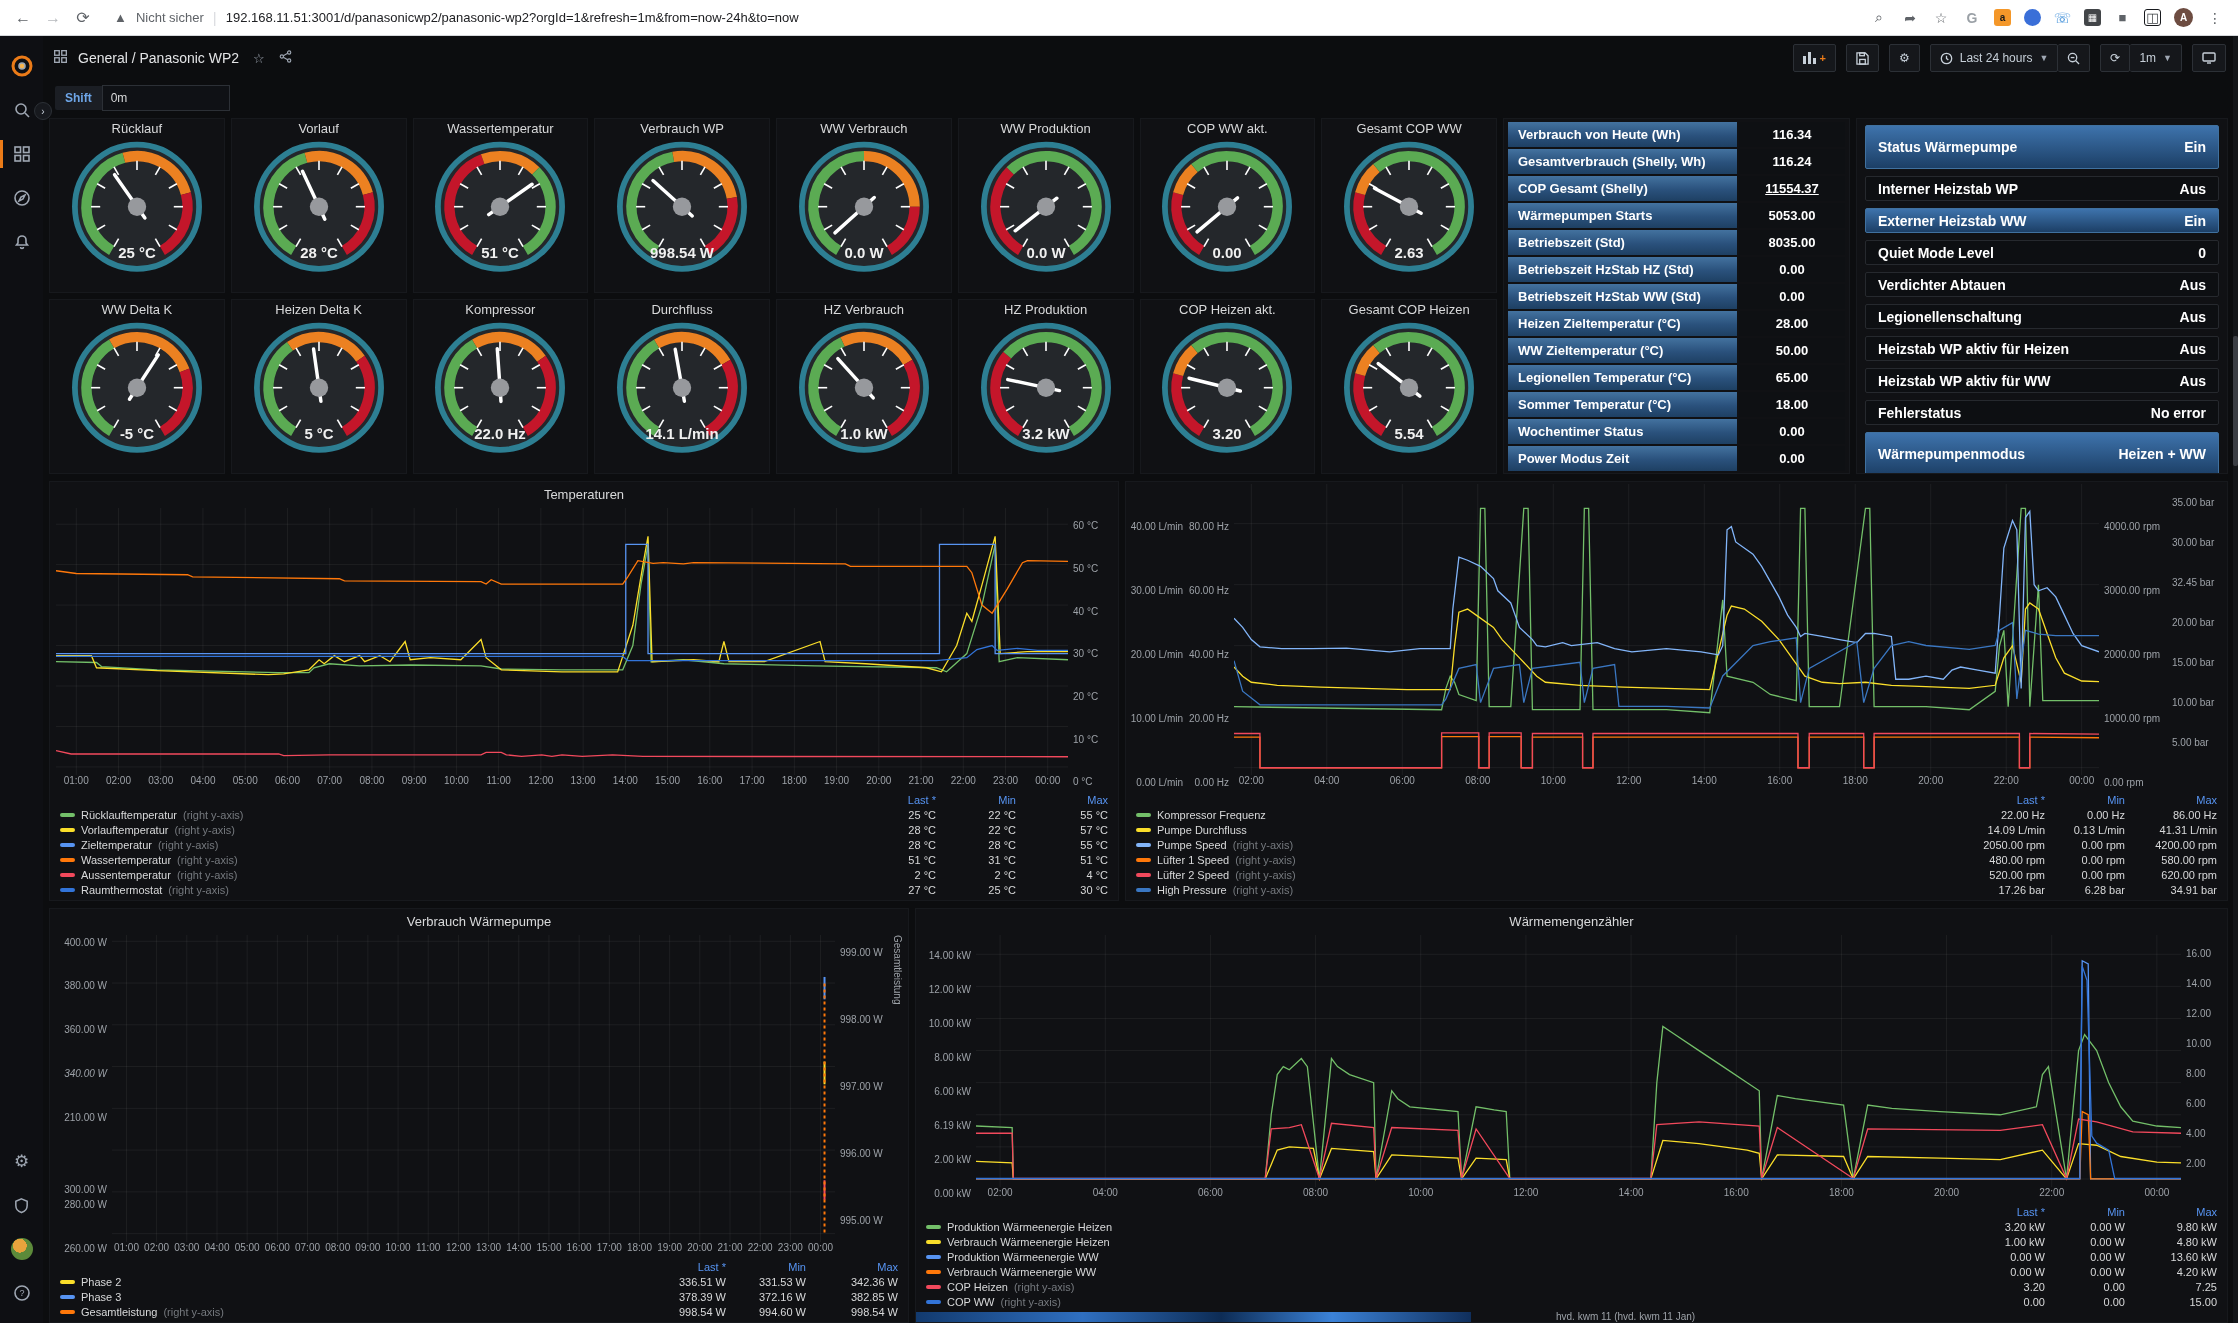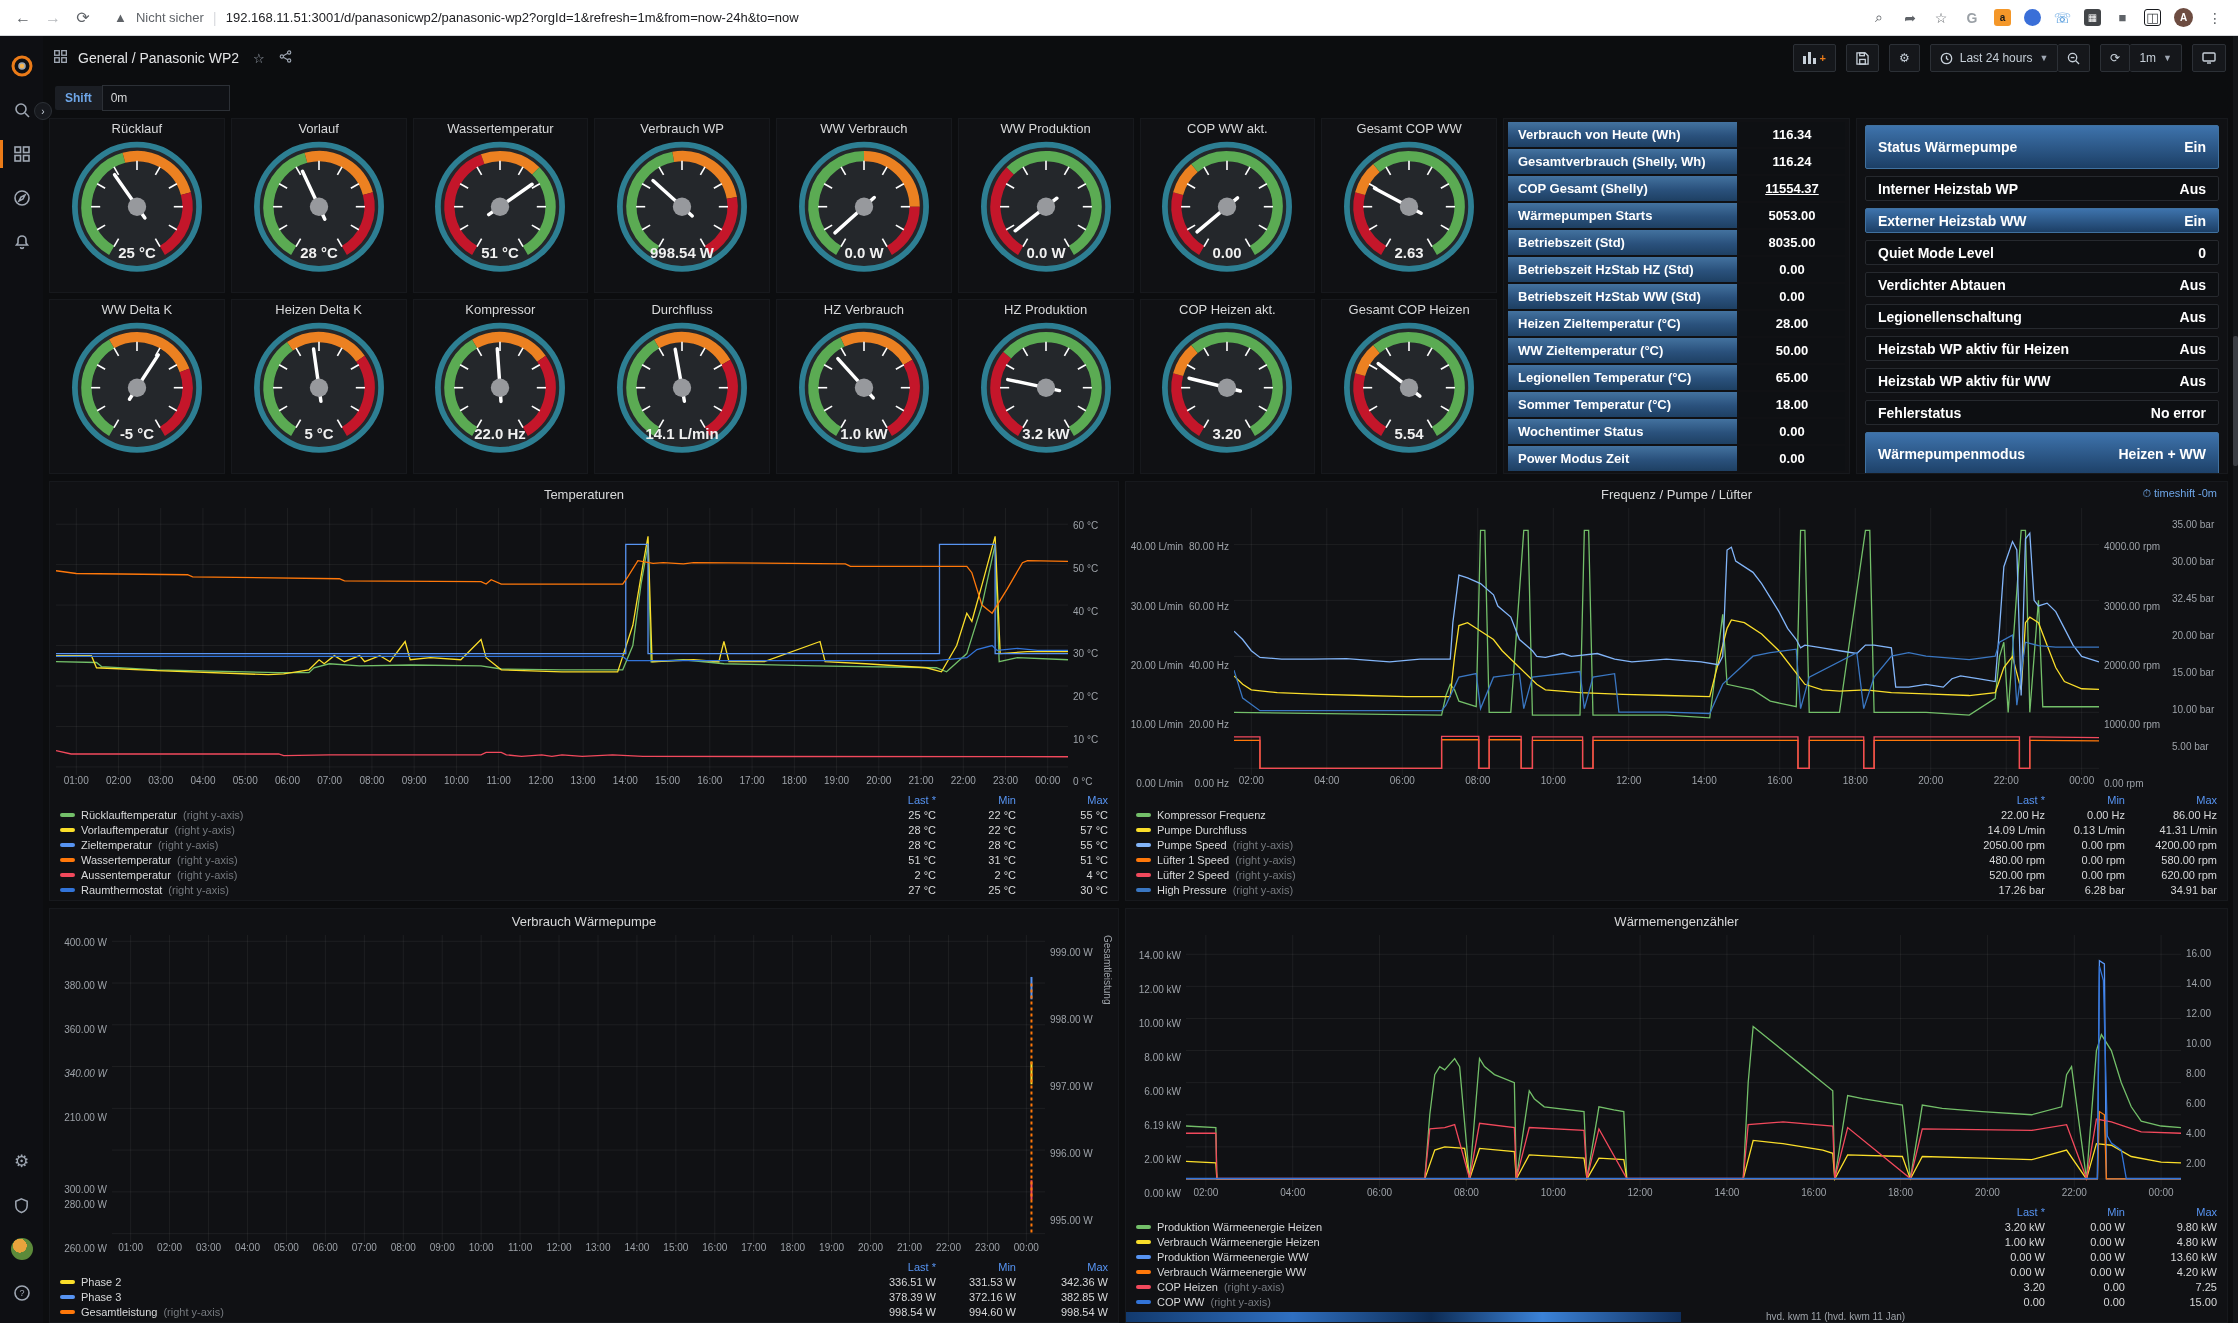--- a/index.html
+++ b/index.html
@@ -879,24 +879,20 @@
                     </span>
                     <span class="lg-val">27 °C</span>
                     <span class="lg-val">25 °C</span>
                     <span class="lg-val">30 °C</span>
                   </div>
                 </div>
               </div>
             </div>
           <div class="panel" style="flex:1;">
               <div class="chart-inner">
-                <div class="c-title-row">
-                  <div class="c-title">Frequenz / Pumpe / Lüfter</div>
-                  <div class="c-timeshift">⏱ timeshift -0m</div>
-                </div>
                 <div class="c-plot">
                   <div class="axis-col al-r" style="width: 56px;">
                     <span class="tick" style="top: 13.6268%;">40.00 L/min</span>
                     <span class="tick" style="top: 34.5912%;">30.00 L/min</span>
                     <span class="tick" style="top: 55.5556%;">20.00 L/min</span>
                     <span class="tick" style="top: 76.5199%;">10.00 L/min</span>
                     <span class="tick" style="top: 97.4843%;">0.00 L/min</span>
                   </div>
                   <div class="axis-col al-r" style="width: 46px;">
                     <span class="tick" style="top: 13.6268%;">80.00 Hz</span>
@@ -1028,21 +1024,21 @@
                     </span>
                     <span class="lg-val">17.26 bar</span>
                     <span class="lg-val">6.28 bar</span>
                     <span class="lg-val">34.91 bar</span>
                   </div>
                 </div>
               </div>
             </div>
         </div>
         <div class="rowC">
-          <div class="panel" style="width:1070px;flex:none;overflow:hidden;">
+          <div class="panel" style="width:860px;flex:none;overflow:hidden;">
               <div class="chart-inner">
                 <div class="c-title-row">
                   <div class="c-title">Verbrauch Wärmepumpe</div>
                 </div>
                 <div class="c-plot">
                   <div class="axis-col al-r" style="width: 56px;">
                     <span class="tick" style="top: 2.04082%;">400.00 W</span>
                     <span class="tick" style="top: 15.6463%;">380.00 W</span>
                     <span class="tick" style="top: 29.2517%;">360.00 W</span>
                     <span class="tick" style="top: 42.8571%; font-style: italic;">340.00 W</span>

